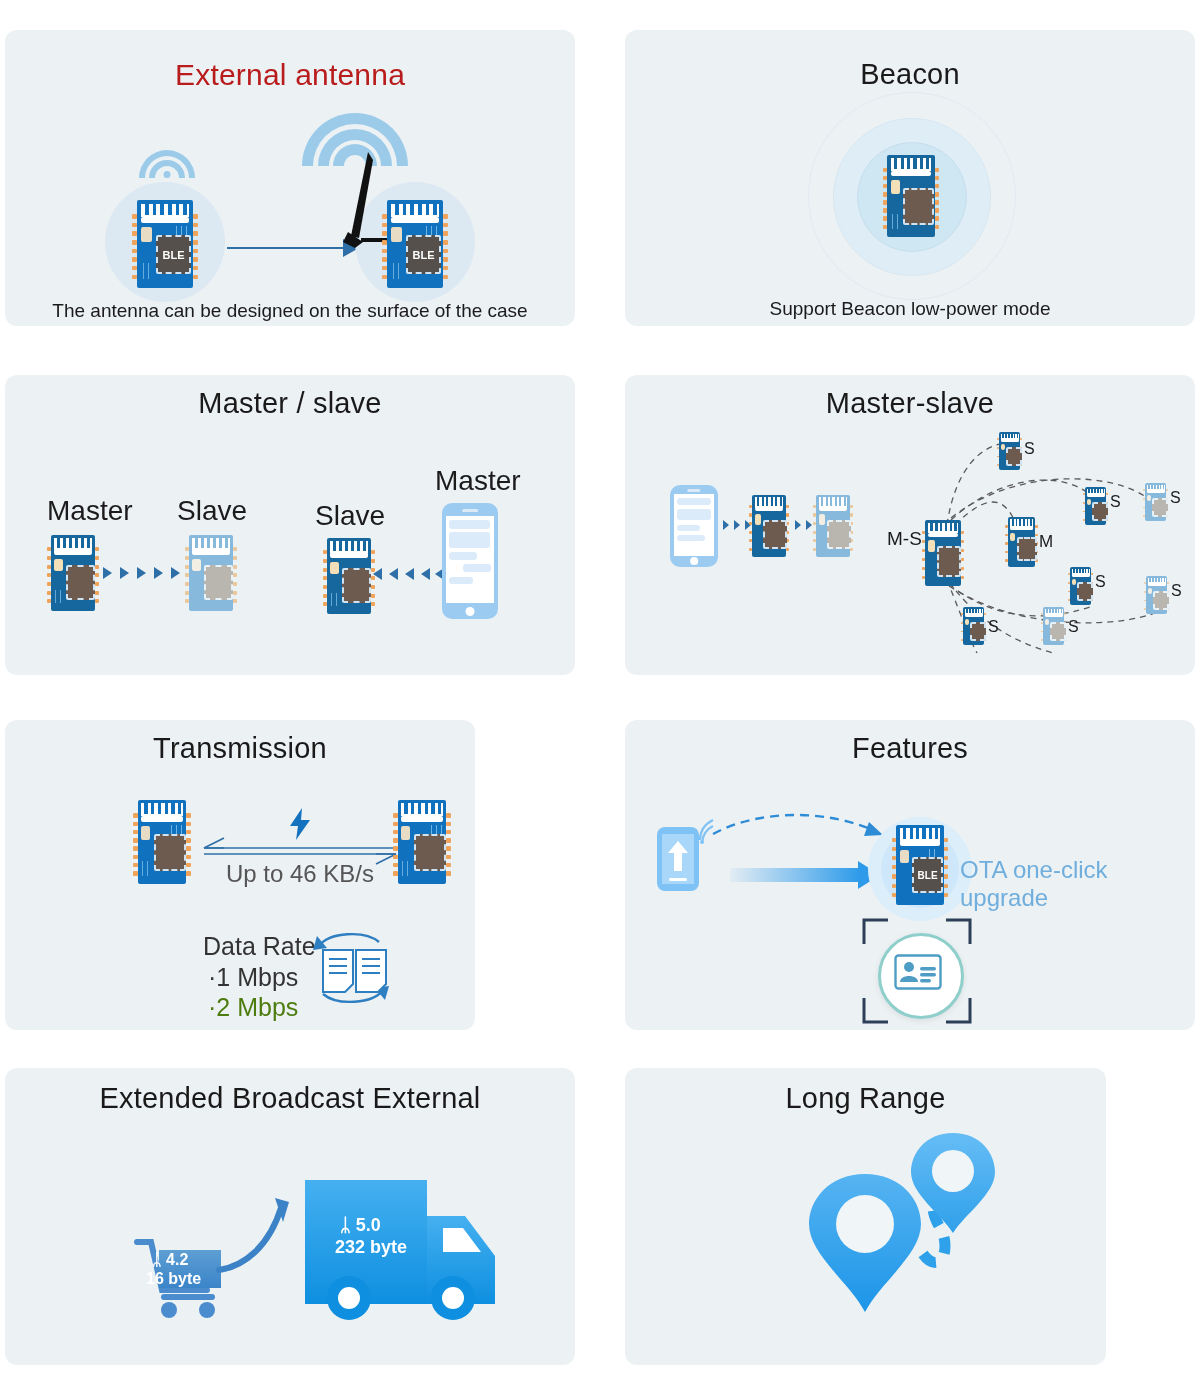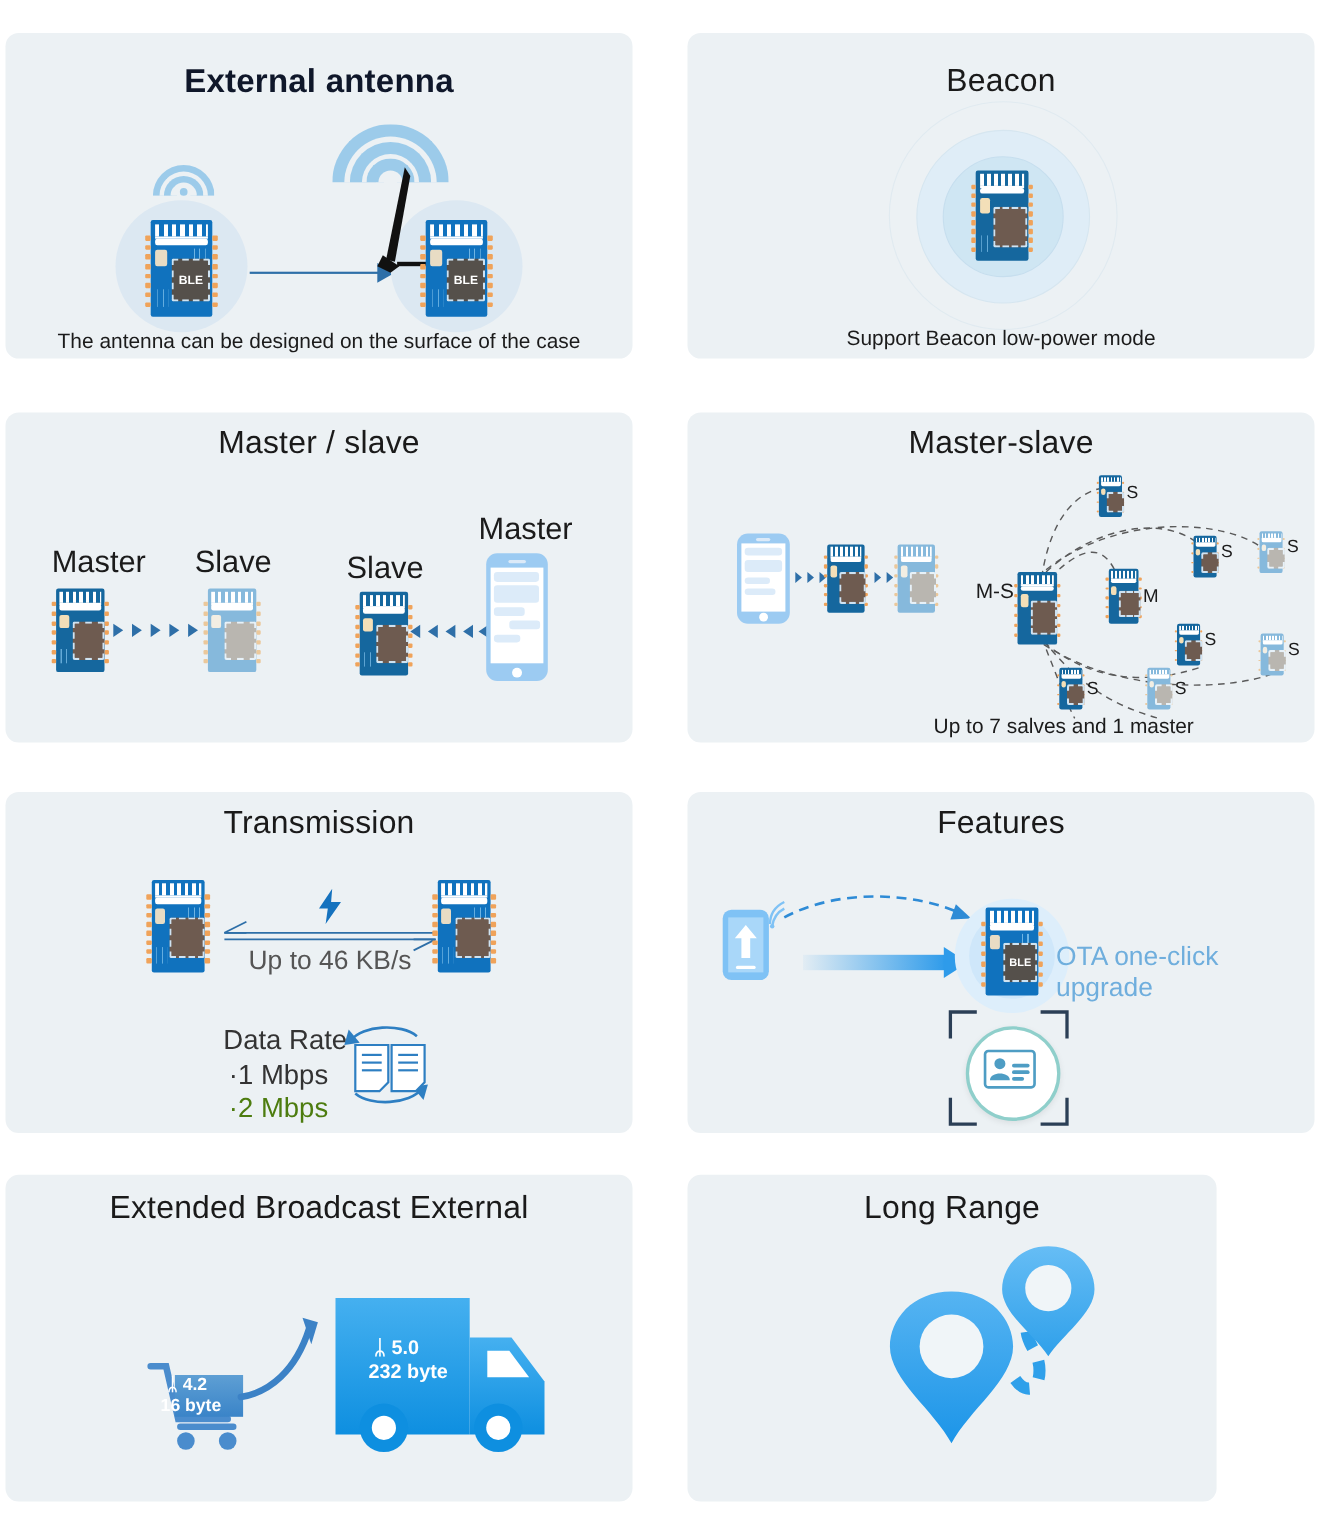--- a/index.html
+++ b/index.html
@@ -1,20 +1,20 @@
 <!DOCTYPE html>
 <html><head>
 <meta charset="utf-8">
 <style>
   html,body{margin:0;padding:0;background:#ffffff;}
   body{width:1200px;height:1395px;font-family:"Liberation Sans",sans-serif;-webkit-font-smoothing:antialiased;}
   .sheet{position:relative;width:1200px;height:1395px;background:#fff;}
   .panel{position:absolute;background:#ECF1F4;border-radius:12px;overflow:hidden;}
   .p-title{position:absolute;left:0;right:0;text-align:center;font-size:29px;color:#1a1a1a;letter-spacing:.2px;}
-  .p-title.orange{color:#0f172a;font-weight:bold;font-size:30px;}
+  .p-title.orange{color:#b91c1c;font-weight:normal;font-size:30px;}
   .caption{position:absolute;left:0;right:0;text-align:center;font-size:19px;color:#1b1b1b;}
 
   
   .mod{position:absolute;}
   .mod .body{position:absolute;left:8%;top:0;width:84%;height:100%;background:#1072BE;border-radius:2px;}
   .mod.dark .body{background:#15679E;}
   .mod.pale .body{background:#86B9DC;}
   .mod .pads{position:absolute;top:16%;height:74%;width:8%;display:flex;flex-direction:column;justify-content:space-between;}
   .mod .pads.l{left:0;} .mod .pads.r{right:0;}
   .mod .pads i{display:block;width:100%;height:7%;background:#F0A35A;border-radius:1px;}
@@ -585,24 +585,23 @@
           <i></i>
           <i></i>
         </div>
       <div class="meander"></div>
         <div class="slot"></div>
         <div class="cap"></div>
         <div class="chip"></div>
     </div>
     <div class="txt" style="left:443px;top:243px;font-size:16px;">S</div>
 
-    <div class="caption" style="top:275px;left:120px;right:6px;text-align:center;">Up to 7 salves and 1 master</div>
   </div>
 
-  <div class="panel" style="left:5px;top:720px;width:570px;height:310px;">
+  <div class="panel" style="left:5px;top:720px;width:470px;height:310px;">
     <div class="p-title" style="top:12px;">Transmission</div>
 
     <div class="mod" style="left:128px;top:80px;width:58px;height:84px;">
       <div class="body"></div>
       <div class="pads l">
           <i></i>
           <i></i>
           <i></i>
           <i></i>
           <i></i>

